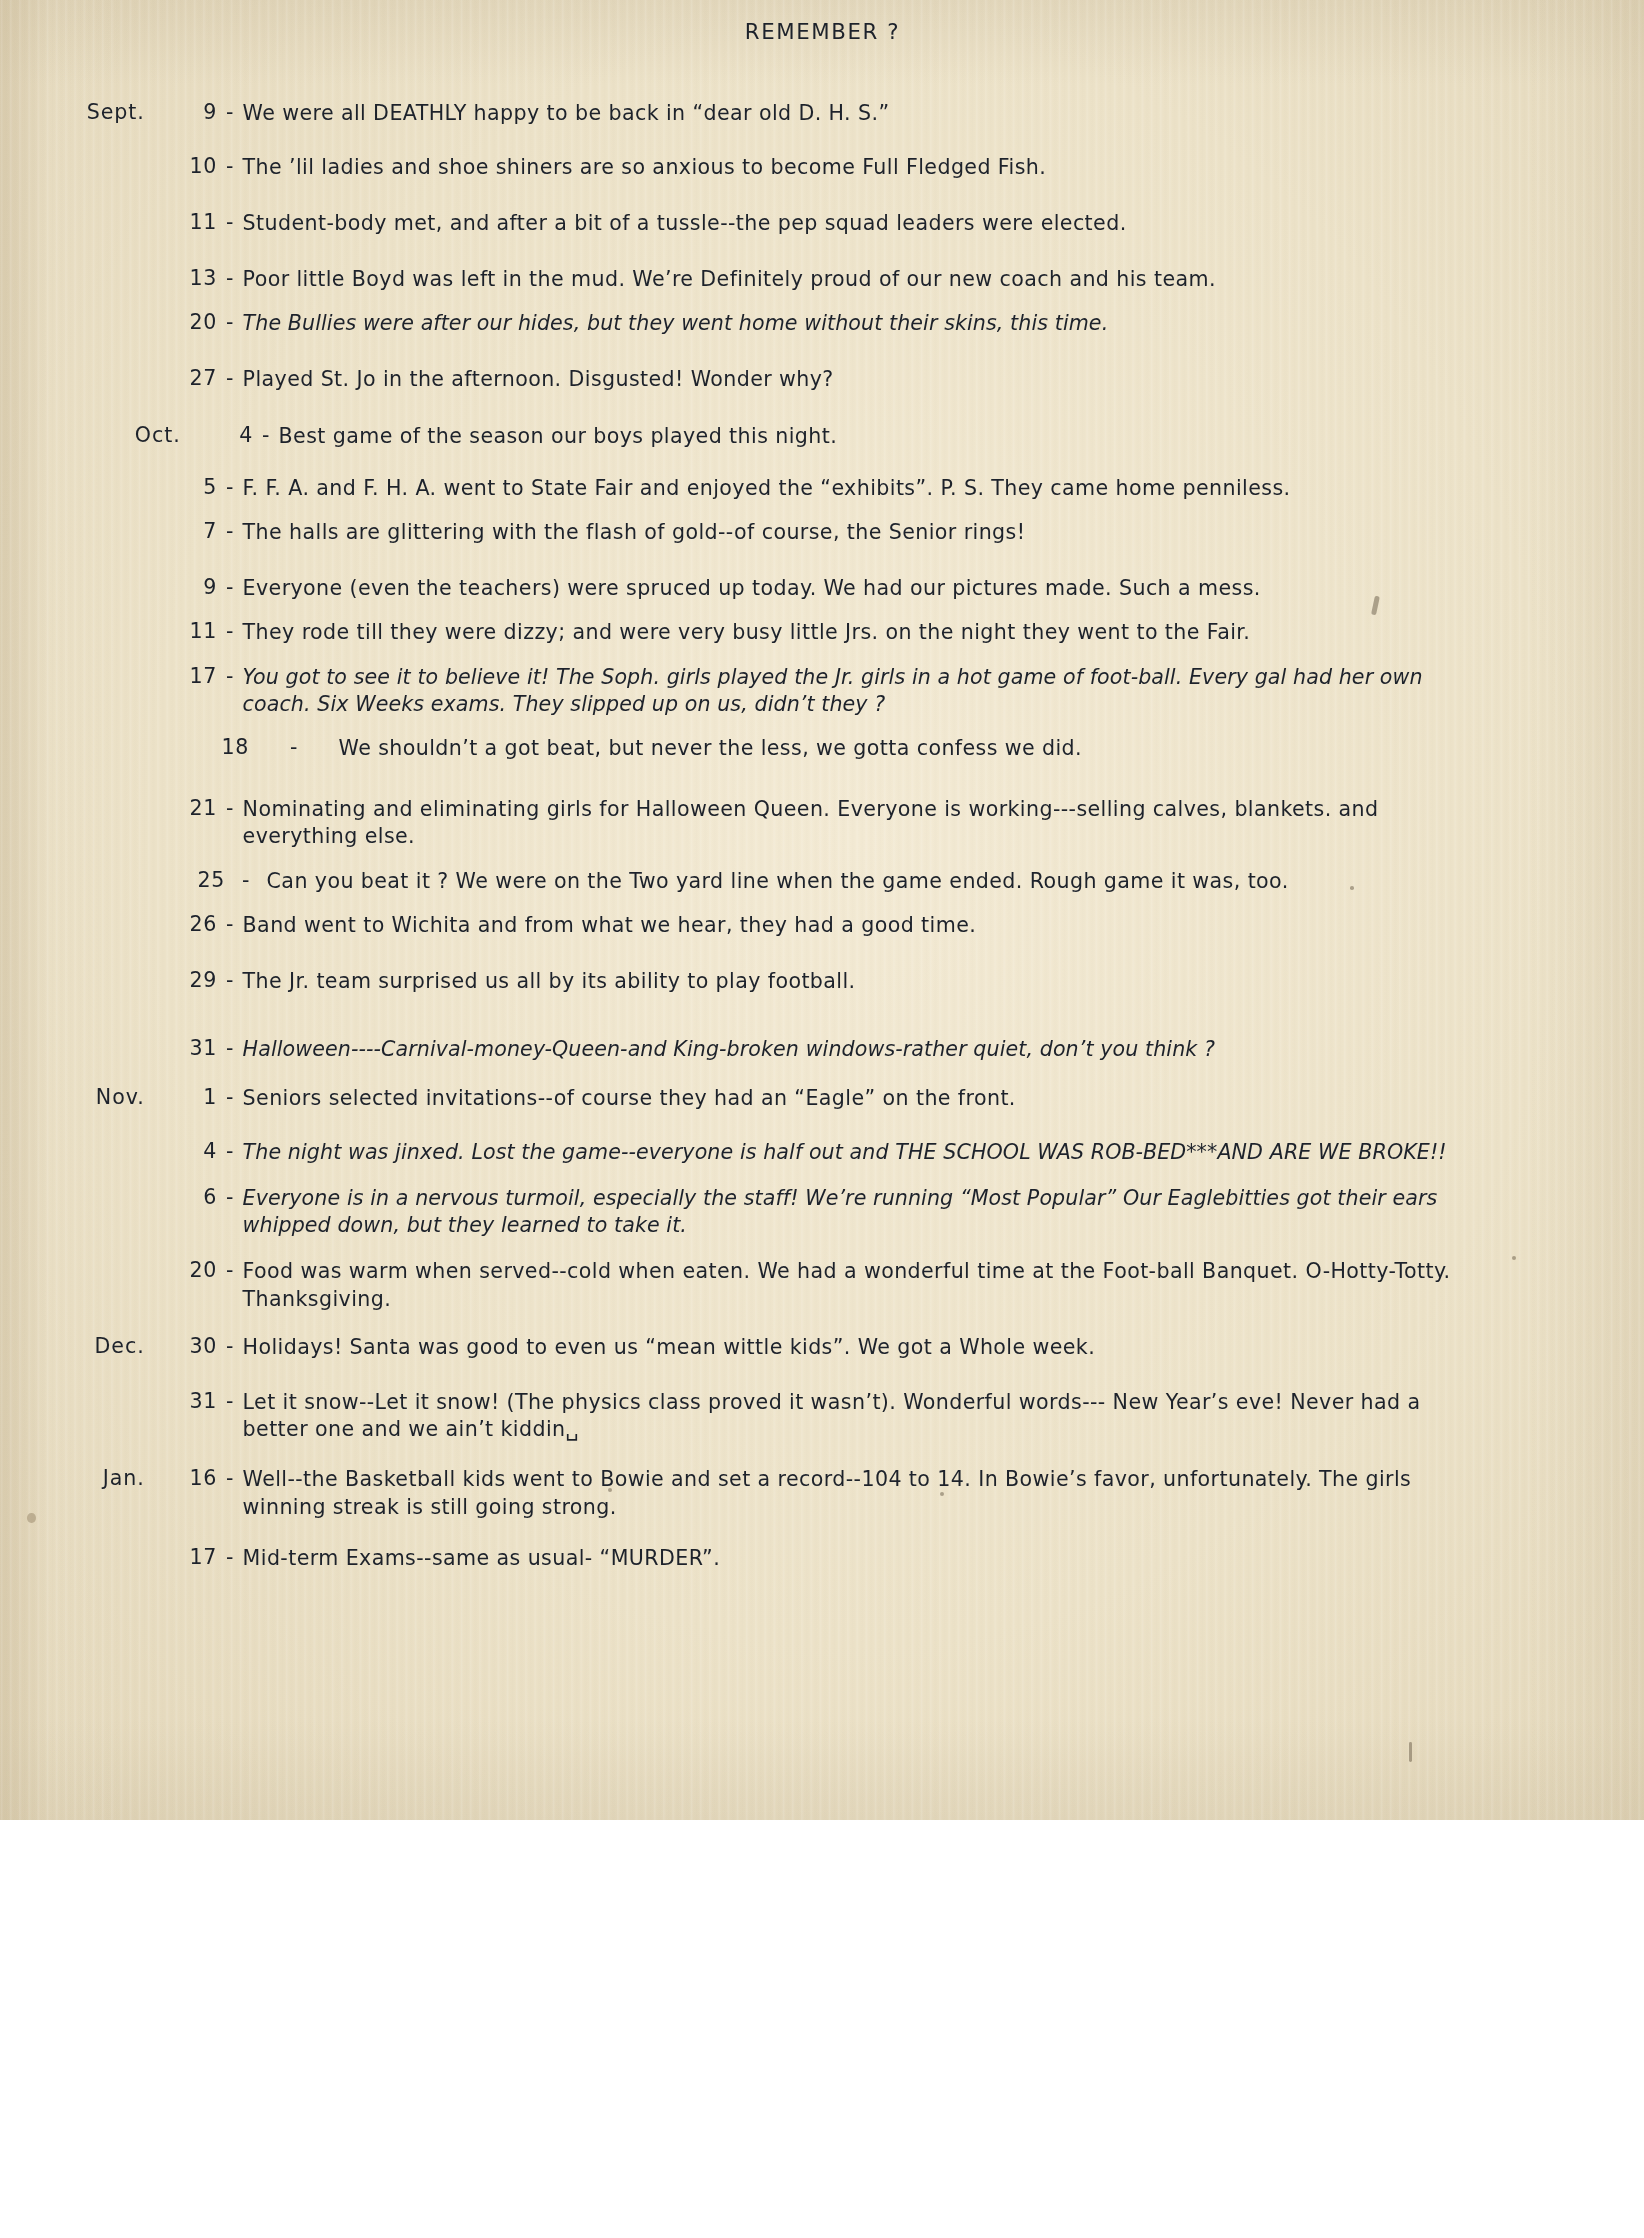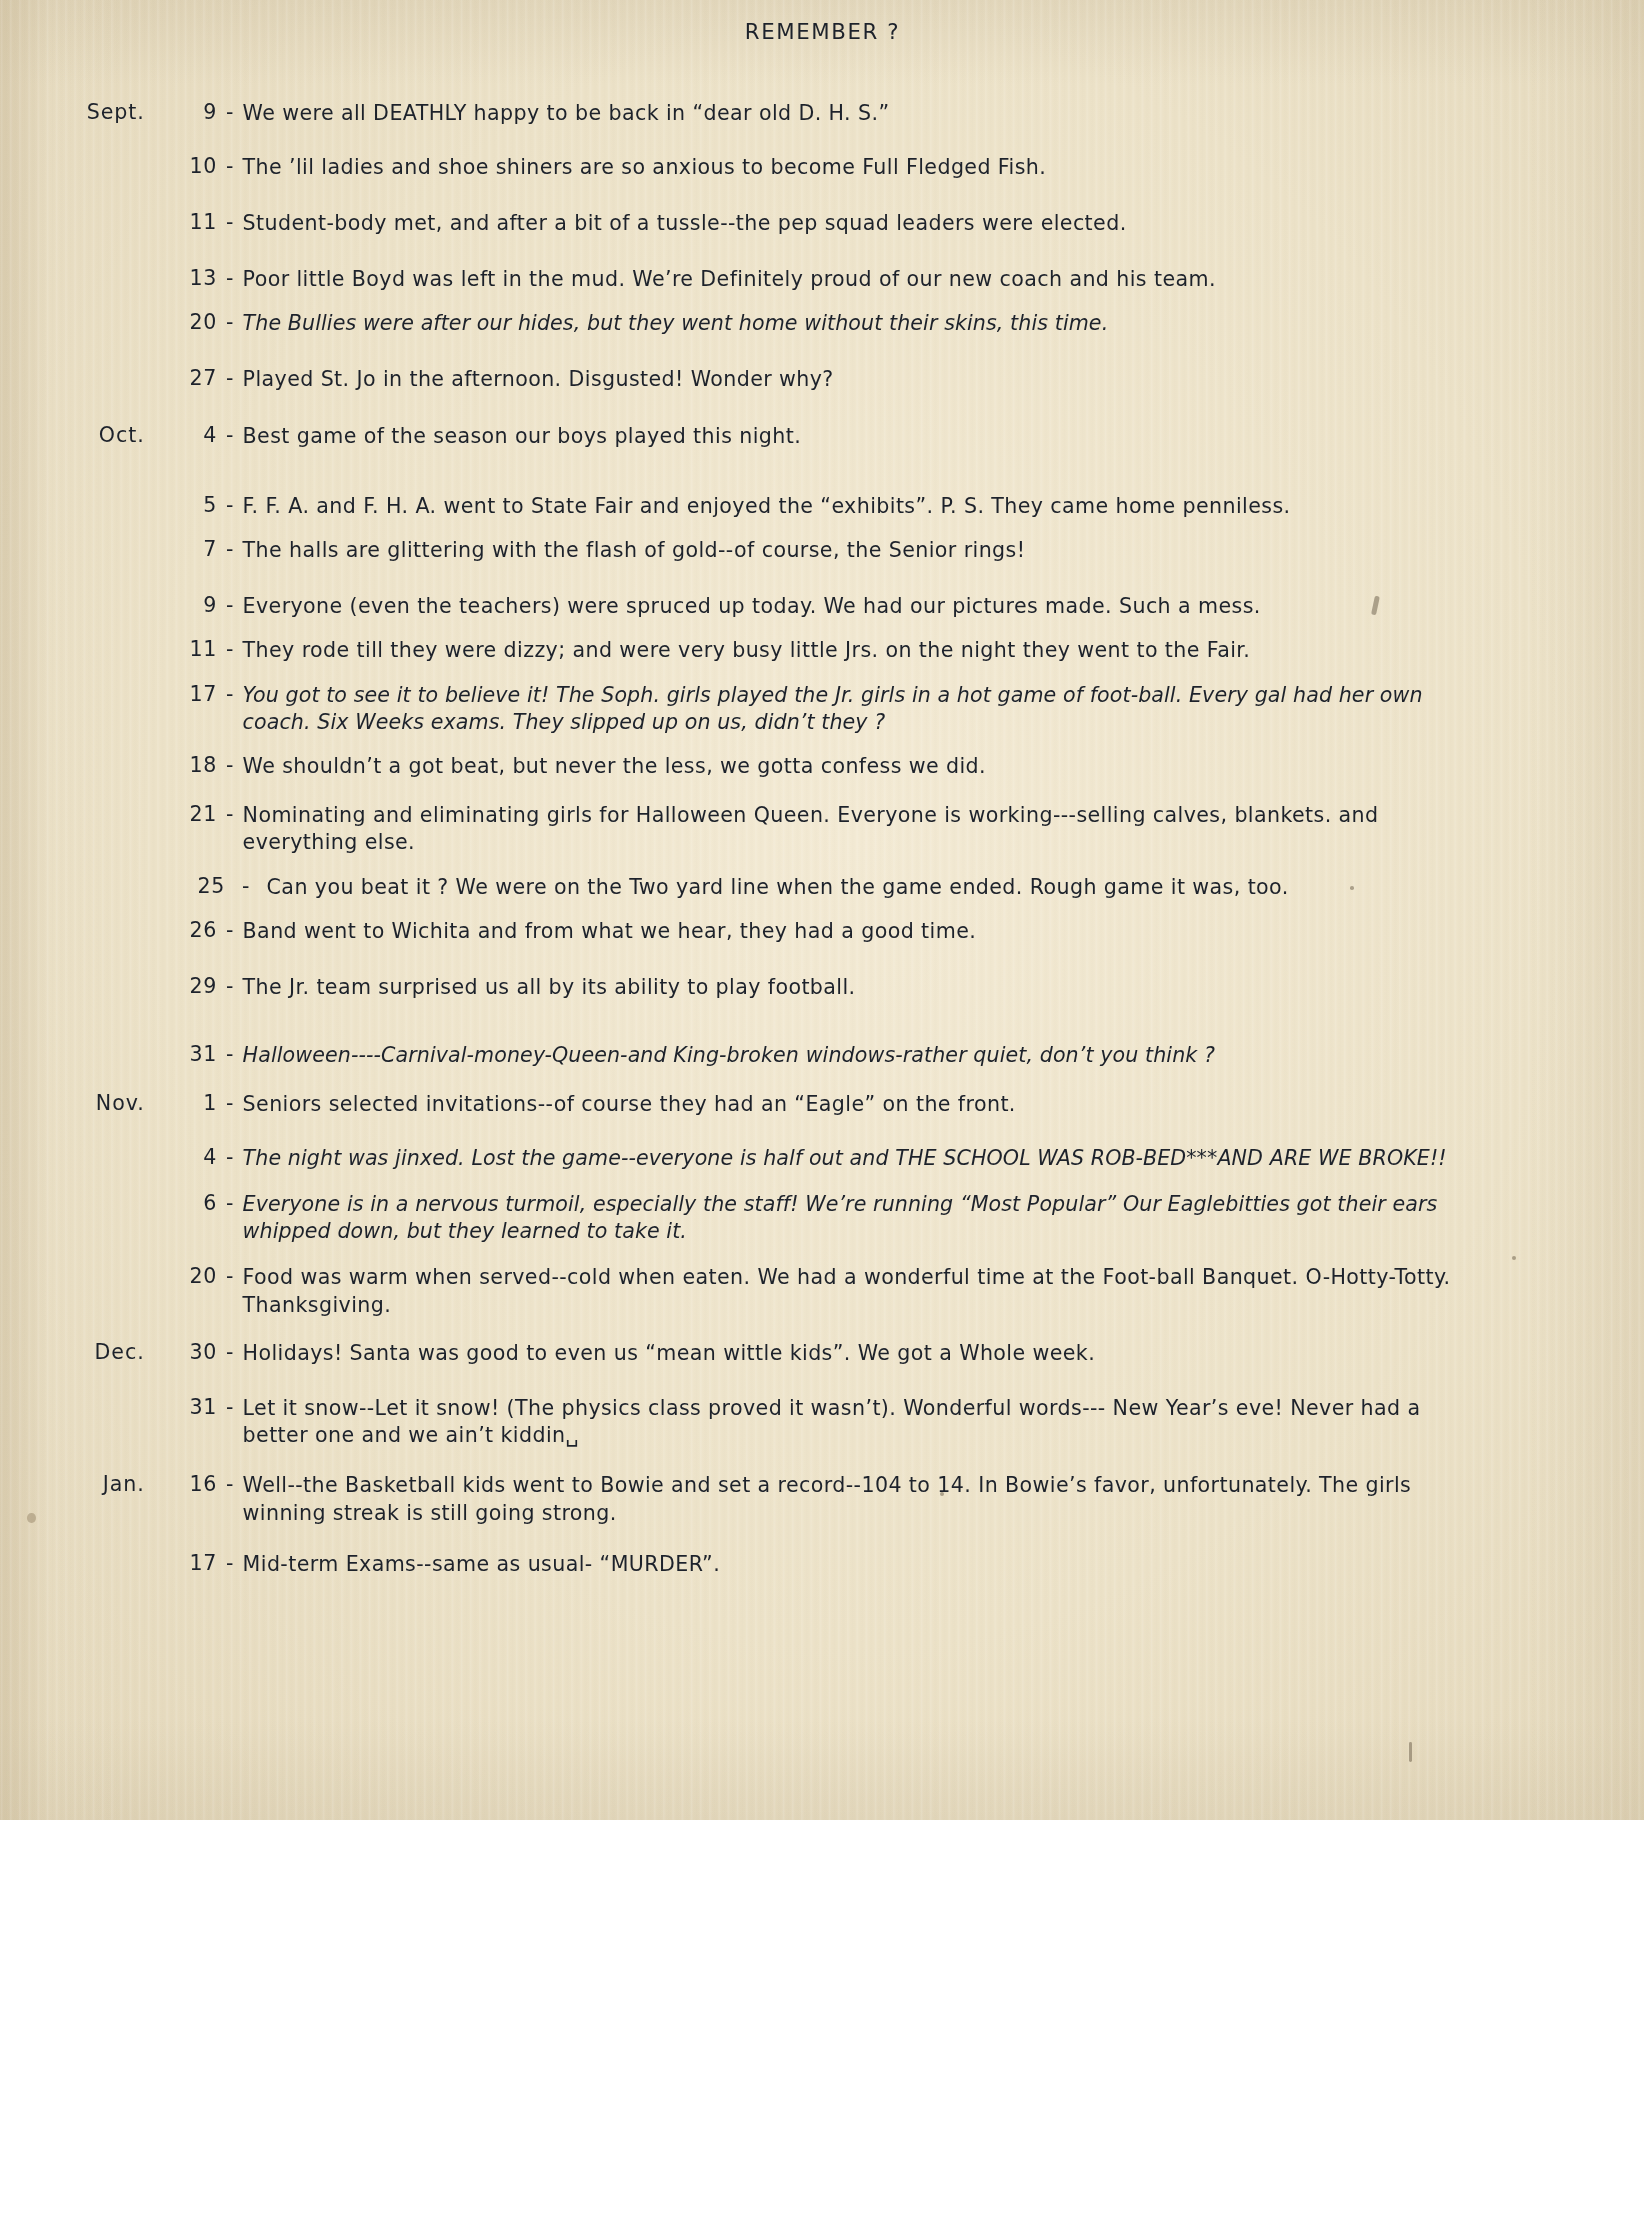--- a/index.html
+++ b/index.html
@@ -163,21 +163,21 @@
         <div class="text tight">The Bullies were after our hides, but they went home without their skins, this time.</div>
       </div>
 
       <div class="entry" style="margin-bottom:30px;">
         <div class="month"></div>
         <div class="day">27</div>
         <div class="dash">-</div>
         <div class="text">Played St. Jo in the afternoon.  Disgusted!  Wonder why?</div>
       </div>
 
-      <div class="entry" style="margin-bottom:42px;">
+      <div class="entry" style="margin-bottom:24px;padding-left:36px;">
         <div class="month">Oct.</div>
         <div class="day">4</div>
         <div class="dash">-</div>
         <div class="text">Best game of the season our boys played this night.</div>
       </div>
 
       <div class="entry" style="margin-bottom:17px;">
         <div class="month"></div>
         <div class="day">5</div>
         <div class="dash">-</div>
@@ -205,21 +205,21 @@
         <div class="text">They rode till they were dizzy;  and were very busy little Jrs. on the night they went to the Fair.</div>
       </div>
 
       <div class="entry" style="margin-bottom:17px;">
         <div class="month"></div>
         <div class="day">17</div>
         <div class="dash">-</div>
         <div class="text tight">You got to see it to believe it!  The Soph. girls played the Jr. girls in a hot game of foot-ball.  Every gal had her own coach. Six Weeks exams. They slipped up on us, didn’t they ?</div>
       </div>
 
-      <div class="entry" style="margin-bottom:21px;">
+      <div class="entry" style="margin-bottom:33px;gap:32px;">
         <div class="month"></div>
         <div class="day">18</div>
         <div class="dash">-</div>
         <div class="text">We shouldn’t a got beat, but never the less, we gotta confess we did.</div>
       </div>
 
       <div class="entry" style="margin-bottom:17px;">
         <div class="month"></div>
         <div class="day">21</div>
         <div class="dash">-</div>

